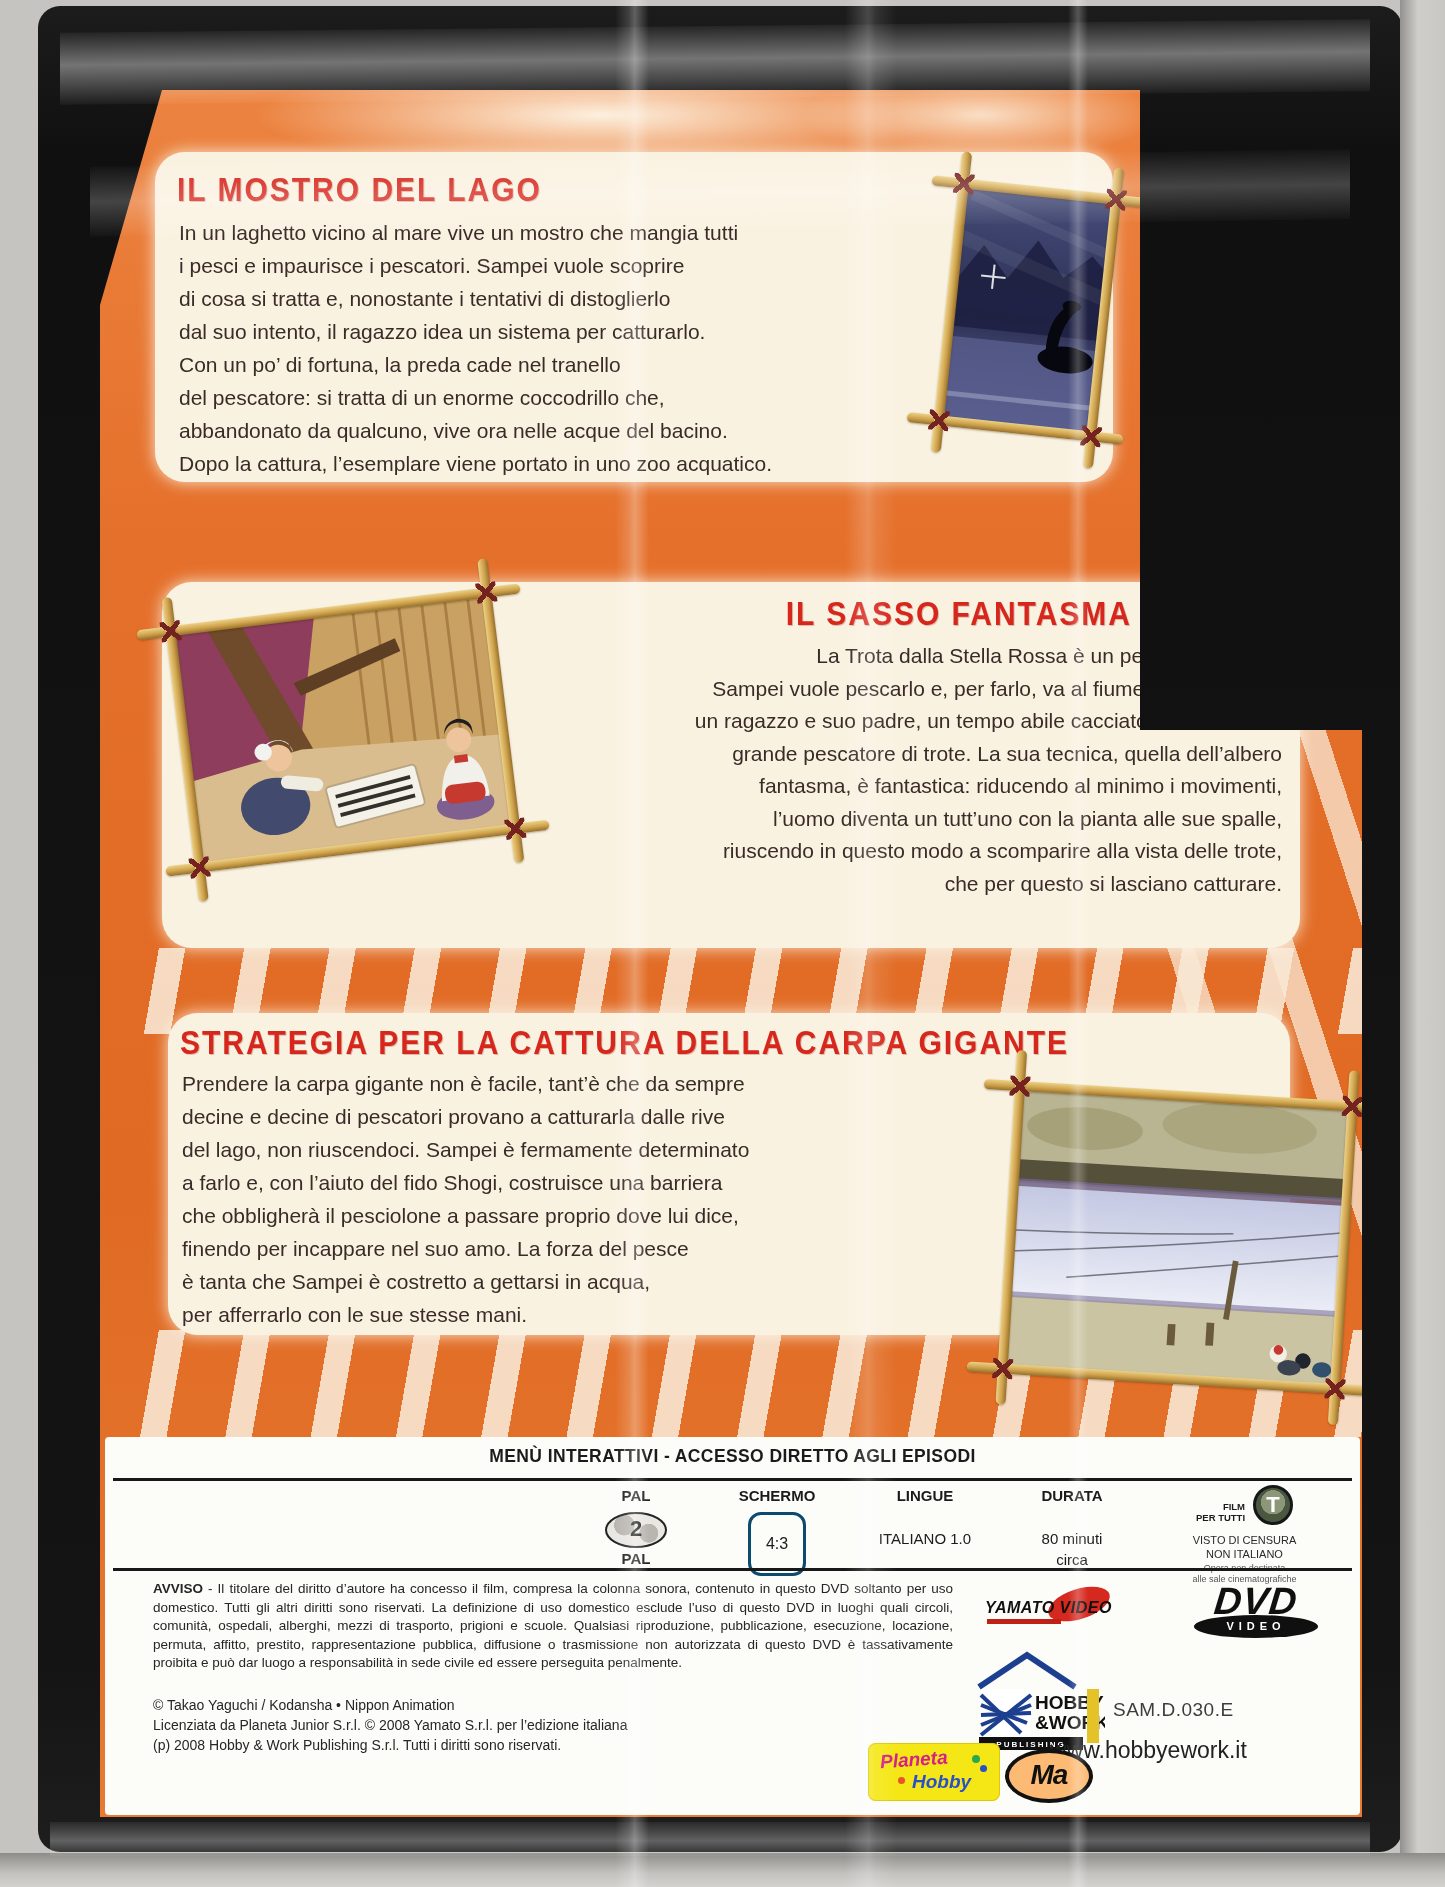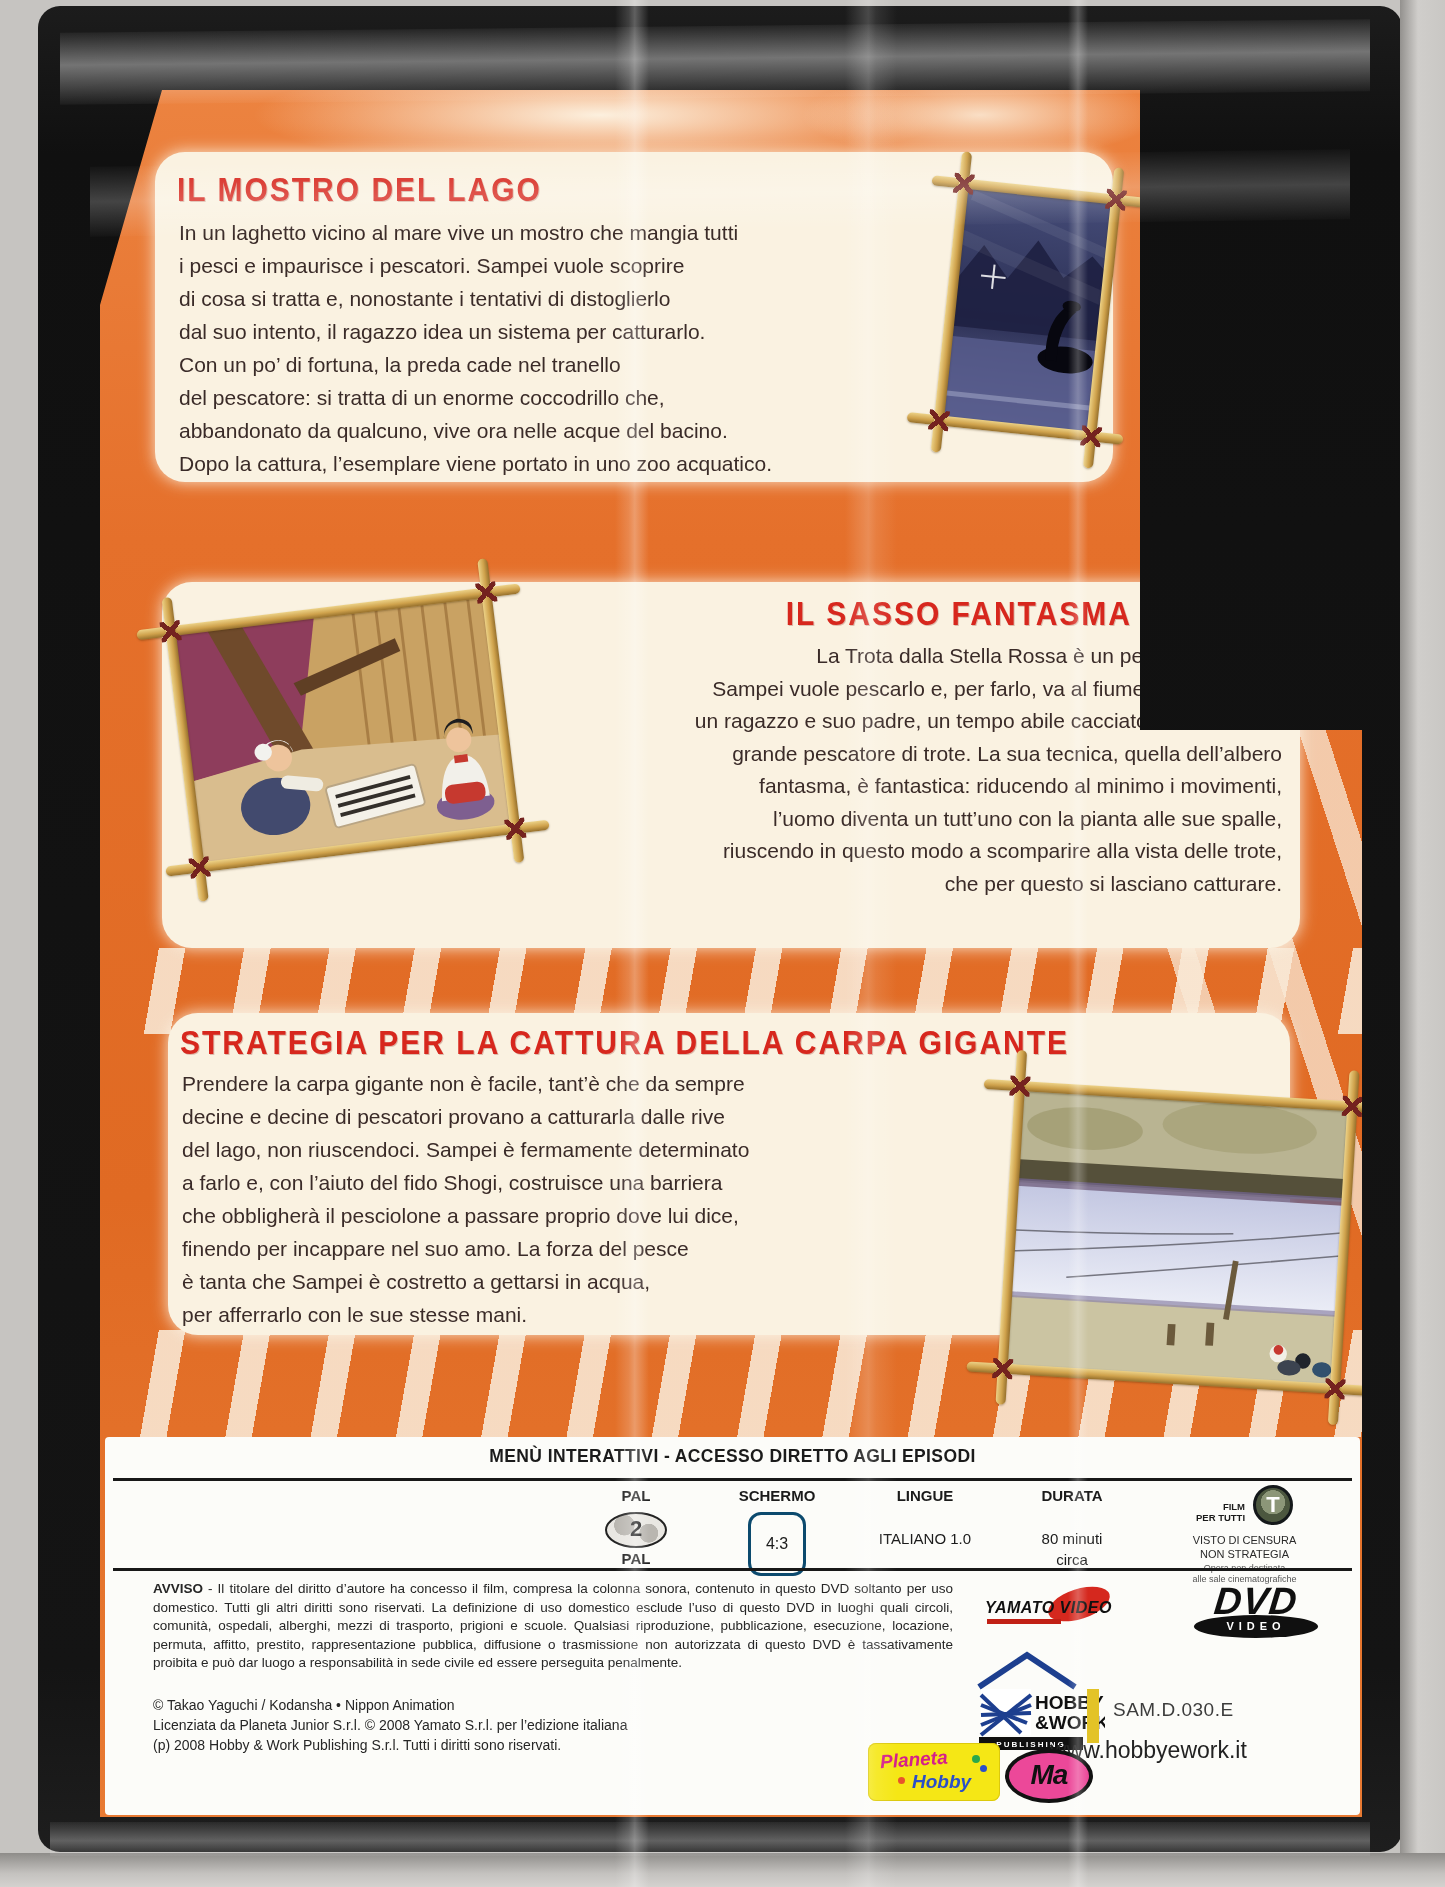--- a/index.html
+++ b/index.html
@@ -80,21 +80,21 @@
   .dvd-ellipse{margin:-4px auto 18px;width:124px;height:23px;border-radius:50%;background:#101010;
                color:#fff;font-weight:700;font-size:11px;letter-spacing:5px;line-height:23px;}
   .logo-hobby{position:absolute;left:866px;top:210px;width:134px;height:114px;}
   .logo-planeta{position:absolute;left:763px;top:306px;width:132px;height:58px;border-radius:8px;
                 background:#f5e715;overflow:hidden;box-shadow:0 0 0 1px #dcc90c inset;}
   .planeta-1{position:absolute;left:12px;top:6px;font-weight:900;font-style:italic;font-size:19px;
              color:#d5208a;transform:rotate(-4deg);}
   .planeta-2{position:absolute;left:44px;top:28px;font-weight:900;font-style:italic;font-size:19px;color:#2a4fc9;}
   .pdot{position:absolute;border-radius:50%;}
   .logo-ma{position:absolute;left:900px;top:312px;width:88px;height:54px;border:4px solid #111;
-           border-radius:50%;background:#ec4899;box-sizing:border-box;text-align:center;
+           border-radius:50%;background:#fdba74;box-sizing:border-box;text-align:center;
            font-weight:900;font-style:italic;font-size:28px;line-height:44px;color:#111;letter-spacing:-1px;}
 </style>
 </head>
 <body>
 
 <div id="stage">
 
   <div class="case"></div>
   <div class="side-strip"></div>
   <div class="bottom-strip"></div>
@@ -295,21 +295,21 @@
       </div>
 
       <div class="rating">
         <div class="rating-top">
           <div class="rating-label"><span>FILM</span><br>
             <span>PER TUTTI</span></div>
           <div class="rating-circle">T</div>
         </div>
         <div class="rating-visto">
           <span>VISTO DI CENSURA</span><br>
-          <span>NON STRATEGIA</span>
+          <span>NON ITALIANO</span>
         </div>
         <div class="rating-note">
           <span>Opera non destinata</span><br>
           <span>alle sale cinematografiche</span>
         </div>
       </div>
 
       <div class="ib-line" style="top:131px;"></div>
 
       <div class="ib-avviso"><b>AVVISO</b><span> - Il titolare del diritto d’autore ha concesso il film, compresa la colonna sonora, contenuto in questo DVD soltanto per uso domestico. Tutti gli altri diritti sono riservati. La definizione di uso domestico esclude l’uso di questo DVD in luoghi quali circoli, comunità, ospedali, alberghi, mezzi di trasporto, prigioni e scuole. Qualsiasi riproduzione, pubblicazione, esecuzione, locazione, permuta, affitto, prestito, rappresentazione pubblica, diffusione o trasmissione non autorizzata di questo DVD è tassativamente proibita e può dar luogo a responsabilità in sede civile ed essere perseguita penalmente.</span></div>

